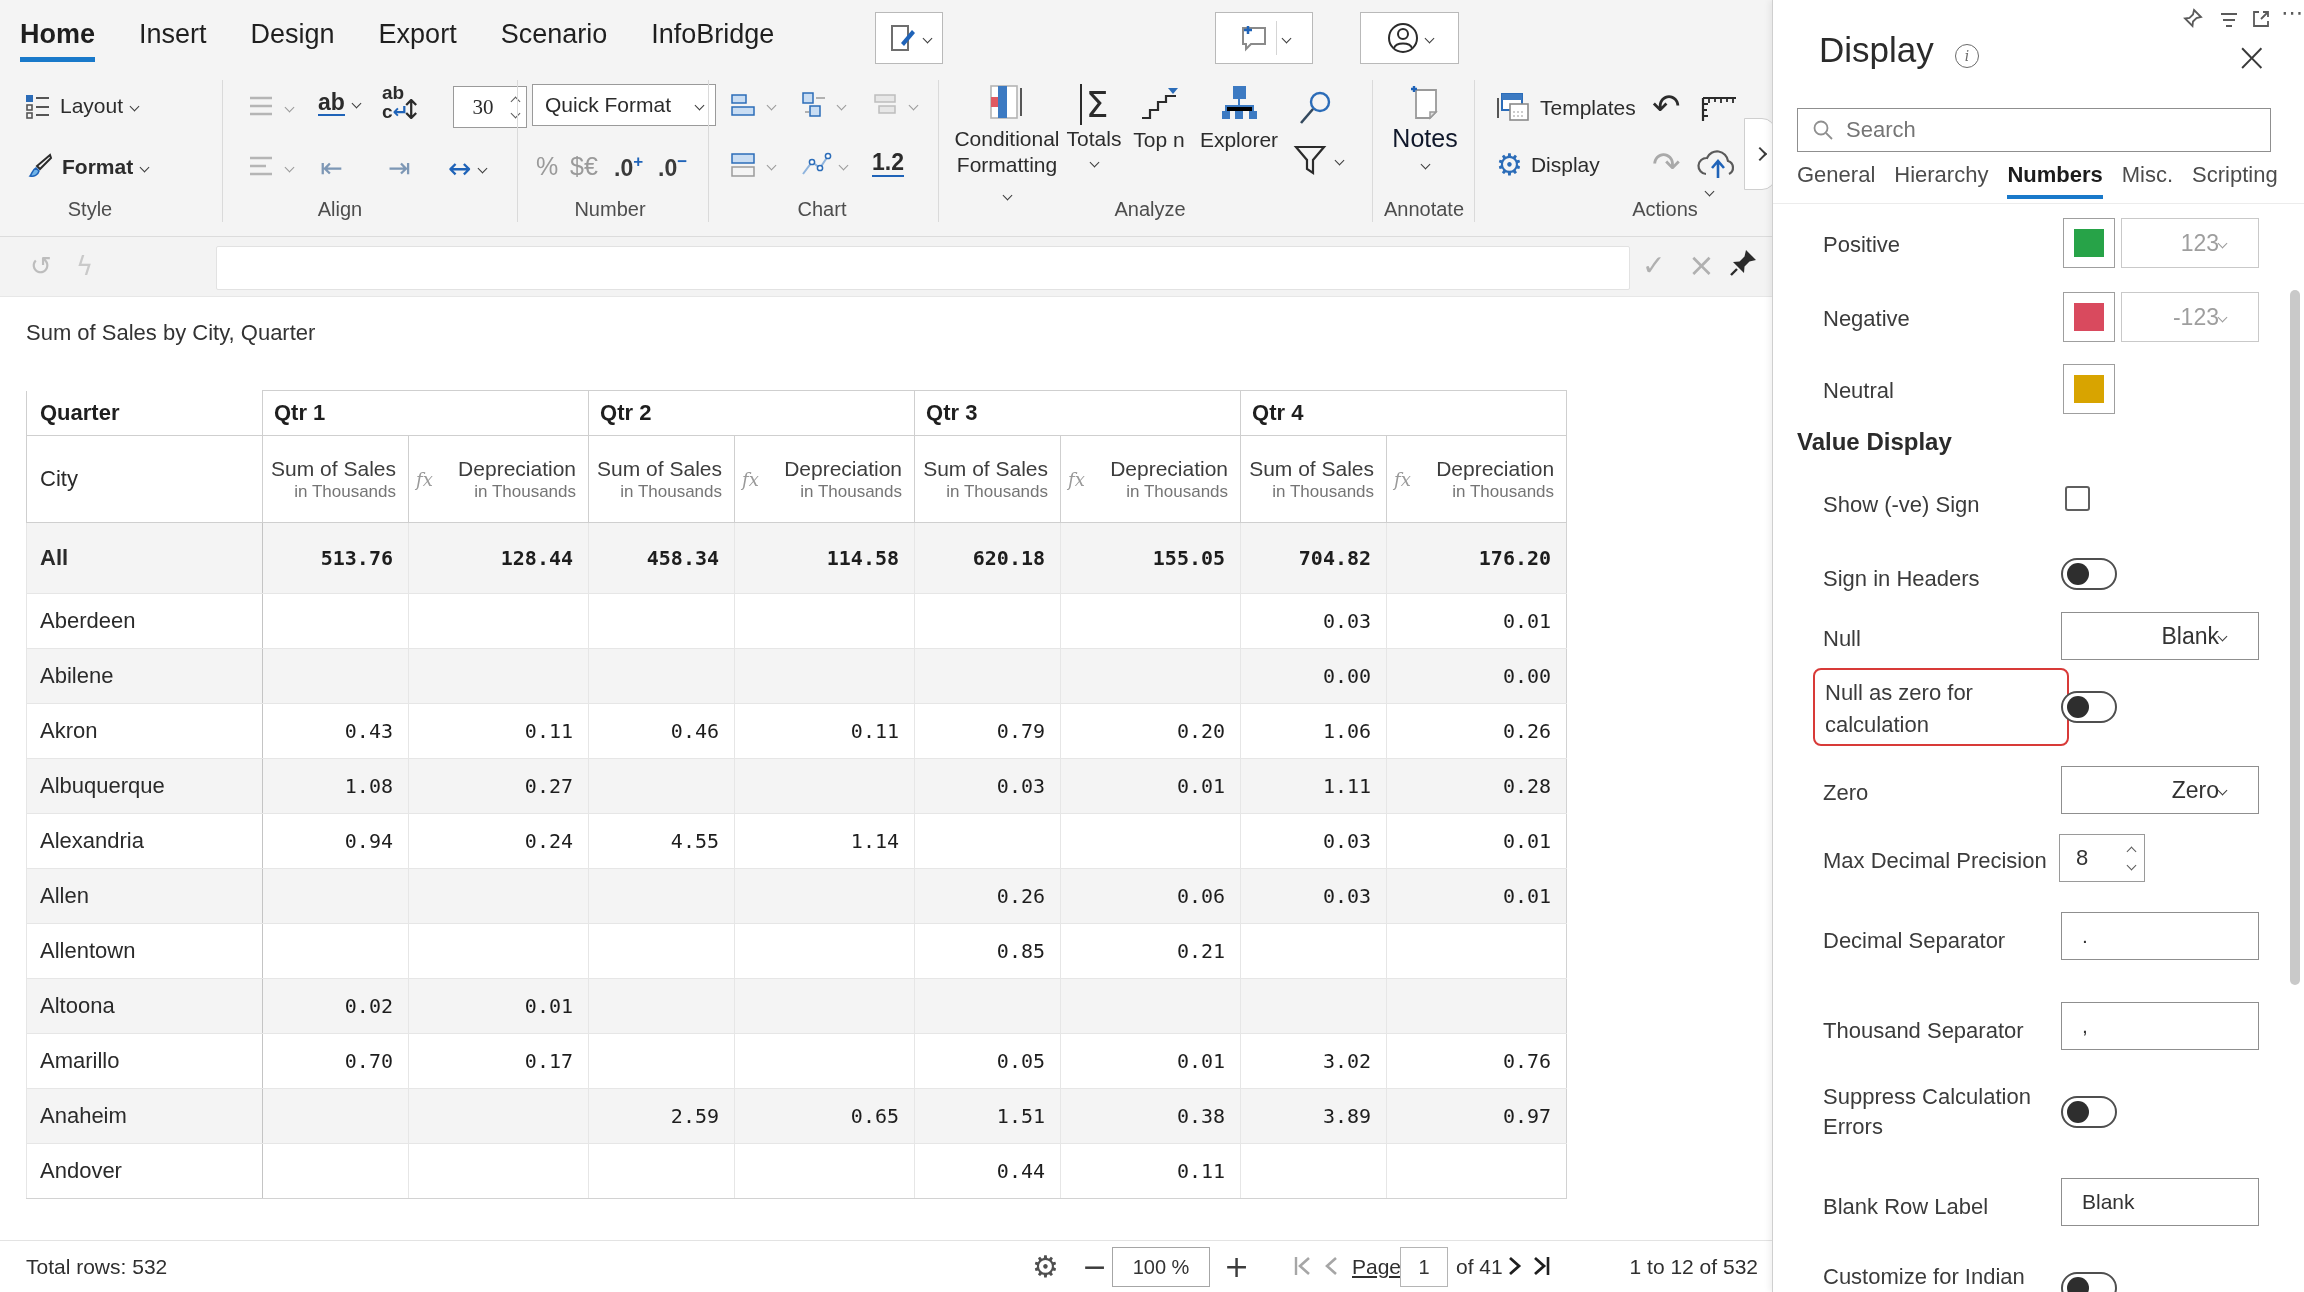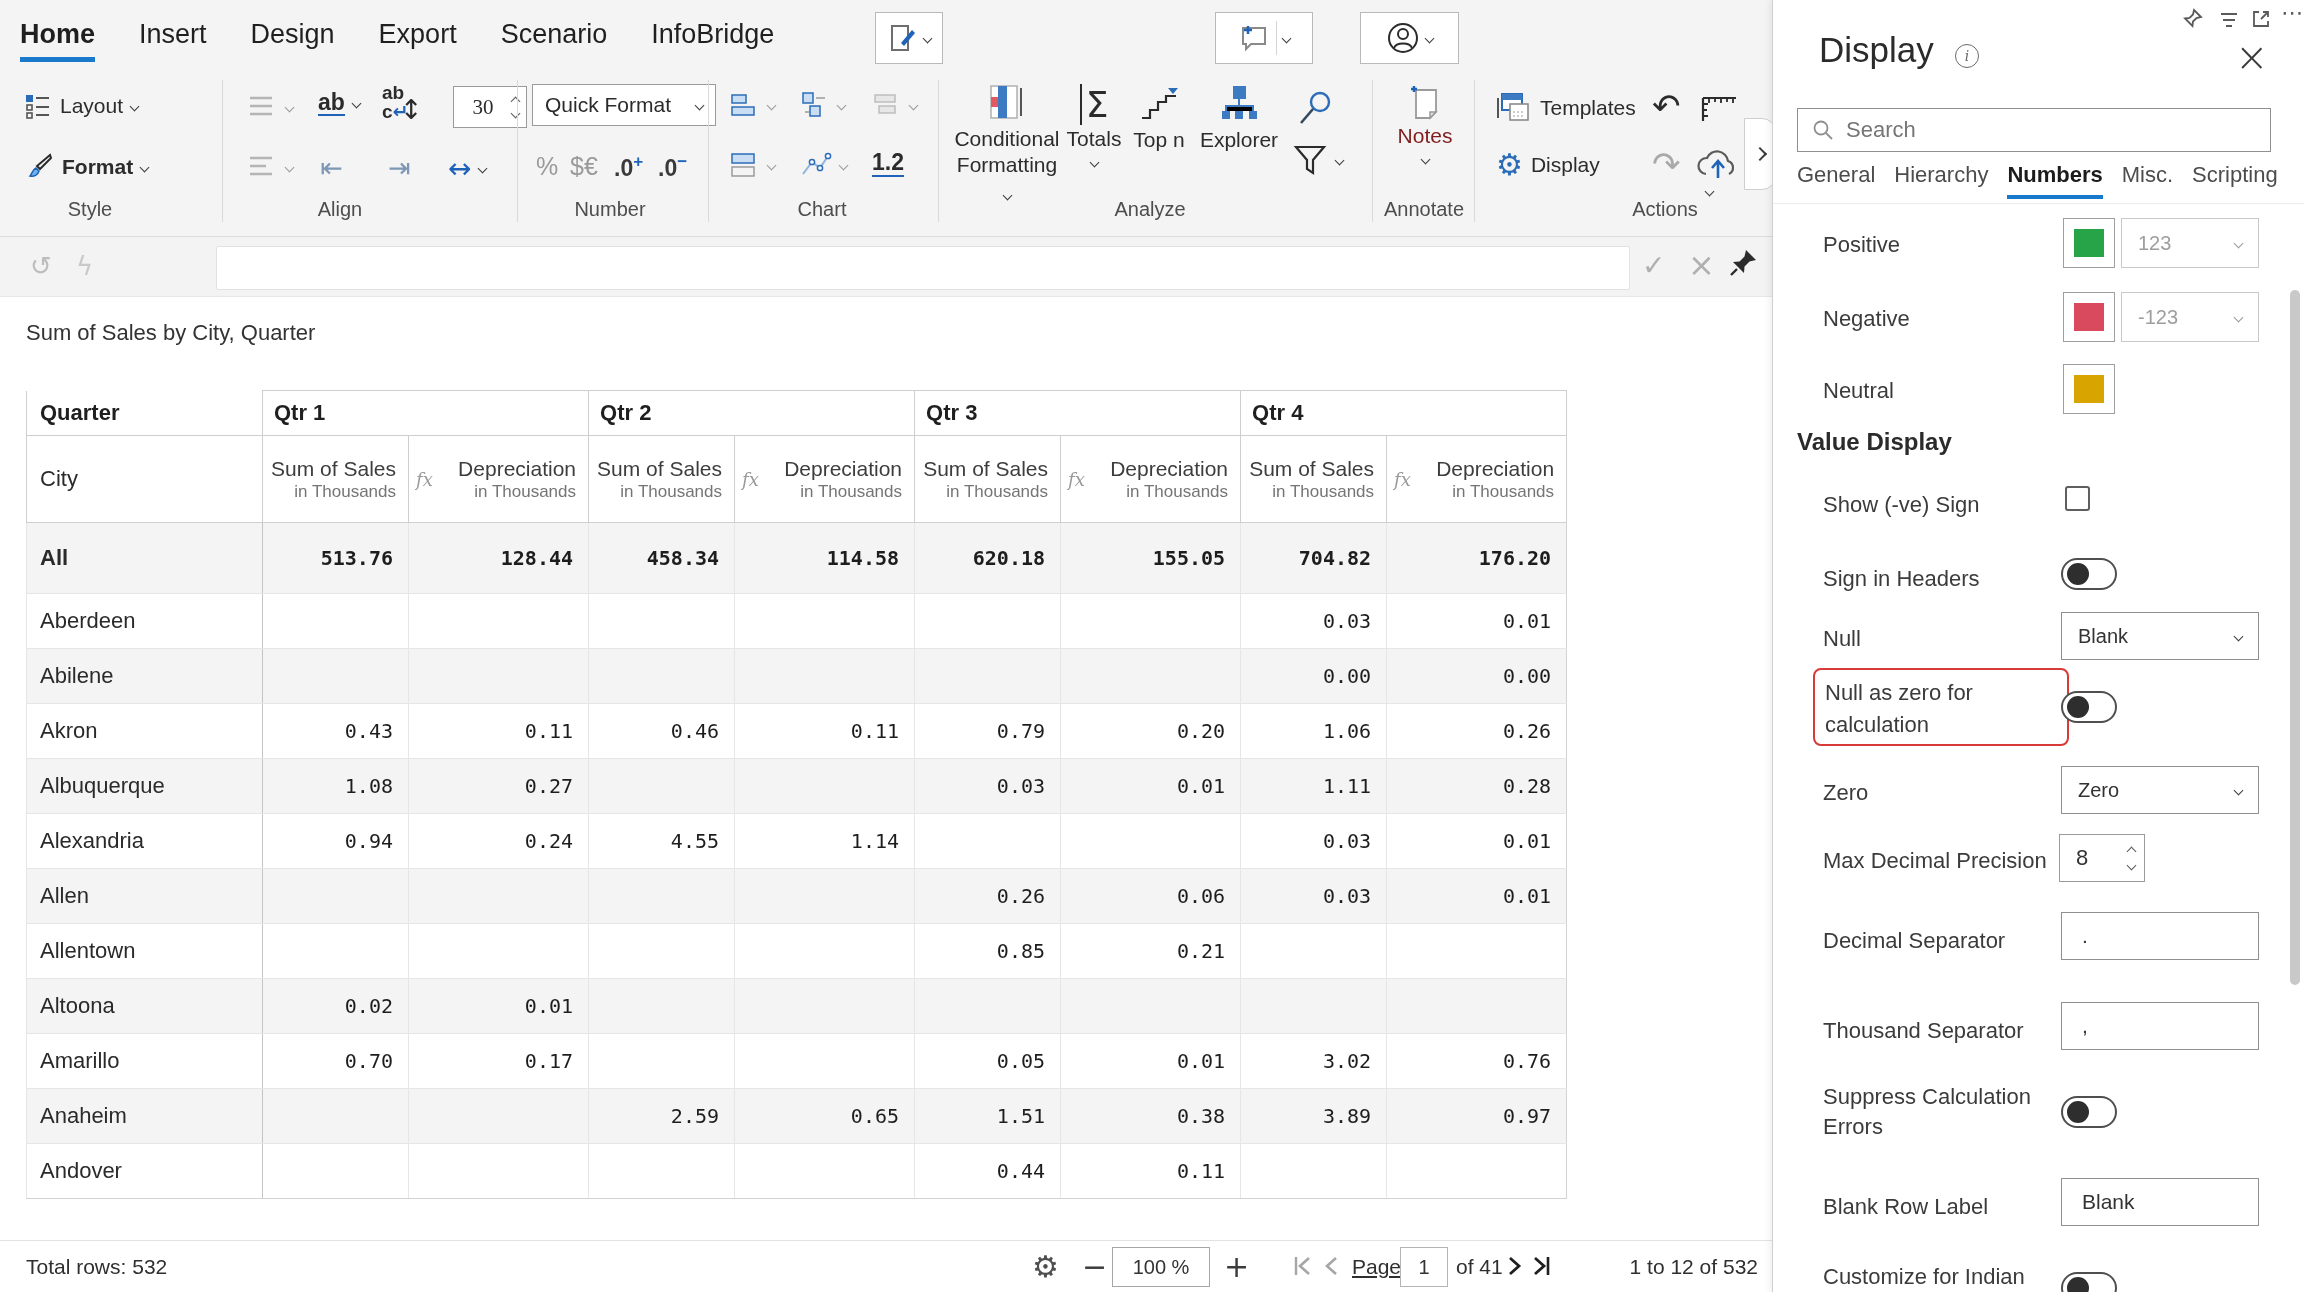--- a/index.html
+++ b/index.html
@@ -48,21 +48,21 @@
   #pivot tr.total td.num{font-weight:700;}
   #pivot tr.total td.city{font-weight:700;}
   #pivot tbody td:last-child{border-right:1px solid #d2d2d2;}
   #pivot tbody tr:last-child td{border-bottom:1px solid #d2d2d2;}
   
   #statusbar{position:absolute;left:0;top:1240px;width:1772px;height:52px;border-top:1px solid #e3e3e3;font-size:21px;color:#2f2f2f;}
   .sbox{position:absolute;background:#fff;border:1px solid #a6a6a6;text-align:center;font-size:20px;color:#333;font-family:"Liberation Sans",sans-serif;}
   
   #panel{position:absolute;left:1772px;top:0;width:532px;height:1292px;background:#fff;border-left:1px solid #cfcfcf;box-shadow:-3px 0 6px rgba(0,0,0,0.06);}
   #panel .plabel{position:absolute;left:50px;font-size:22px;color:#3b3b3b;line-height:1.35;}
-  .pdd{position:absolute;background:#fff;border:1px solid #8f8f8f;display:flex;align-items:center;justify-content:space-between;padding:0 16px;font-size:20px;color:#333;box-sizing:border-box;}
+  .pdd{position:absolute;background:#fff;border:1px solid #8f8f8f;display:flex;align-items:center;justify-content:flex-end;padding:0 32px;font-size:23px;color:#333;box-sizing:border-box;}
   .pdd.dis{border-color:#c9c9c9;color:#9e9e9e;}
   .pinput{position:absolute;background:#fff;border:1px solid #8f8f8f;display:flex;align-items:center;padding-left:20px;font-size:21px;color:#333;box-sizing:border-box;}
   .swatch{position:absolute;width:52px;height:50px;background:#fff;border:1px solid #9f9f9f;display:flex;align-items:center;justify-content:center;box-sizing:border-box;}
   .swatch .sw{width:30px;height:28px;}
   .toggle{position:absolute;width:56px;height:32px;border:2px solid #4f4f4f;border-radius:18px;background:#fff;box-sizing:border-box;}
   .toggle .knob{position:absolute;left:4px;top:3px;width:22px;height:22px;border-radius:50%;background:#2e2e2e;}
   .checkbox{position:absolute;width:25px;height:25px;border:2px solid #5f5f5f;border-radius:3px;background:#fff;box-sizing:border-box;}
   .ptab{font-size:22px;color:#4c4c4c;padding-bottom:7px;border-bottom:4px solid transparent;cursor:pointer;line-height:1.2;}
   .ptab.active{color:#1c1c1c;font-weight:700;border-bottom-color:#1979ca;}
   #redbox{position:absolute;left:40px;top:668px;width:256px;height:78px;border:2px solid #d83a38;border-radius:8px;box-sizing:border-box;}
@@ -299,21 +299,21 @@
     </div>
     <div class="glabel" style="left:950px;width:400px;">Analyze</div>
     <div class="gsep" style="left:1372px;"></div>
 
     <div class="abs iconbtn" style="left:1388px;top:84px;width:74px;text-align:center;">
       <svg width="38" height="38" viewBox="0 0 38 38" style="margin:0 auto;">
         <path d="M10 6 h20 v22 l-6 6 h-14 z" fill="#fff" stroke="#9a9a9a" stroke-width="1.8"></path>
         <path d="M30 28 l-6 6 v-6 z" fill="#e0e0e0" stroke="#9a9a9a" stroke-width="1.5"></path>
         <path d="M8 8 v-6 M5 5 h6" stroke="#1f63b8" stroke-width="2.4"></path>
       </svg>
-      <div style="font-size:21px;color:#7f1d1d;margin-top:2px;">Notes</div>
+      <div style="font-size:25px;color:#0f172a;margin-top:2px;">Notes</div>
       <i class="chv sm" style="margin-top:8px;"></i>
     </div>
     <div class="glabel" style="left:1374px;width:100px;">Annotate</div>
     <div class="gsep" style="left:1474px;"></div>
 
     <div class="rbtn" style="left:1496px;top:92px;">
       <svg width="36" height="32" viewBox="0 0 36 32">
         <path d="M2 6 v20" stroke="#555" stroke-width="2"></path>
         <rect x="6" y="2" width="20" height="16" fill="#fff" stroke="#2b6cb8" stroke-width="2"></rect>
           <rect x="6" y="2" width="20" height="6" fill="#3c7ac2"></rect>

